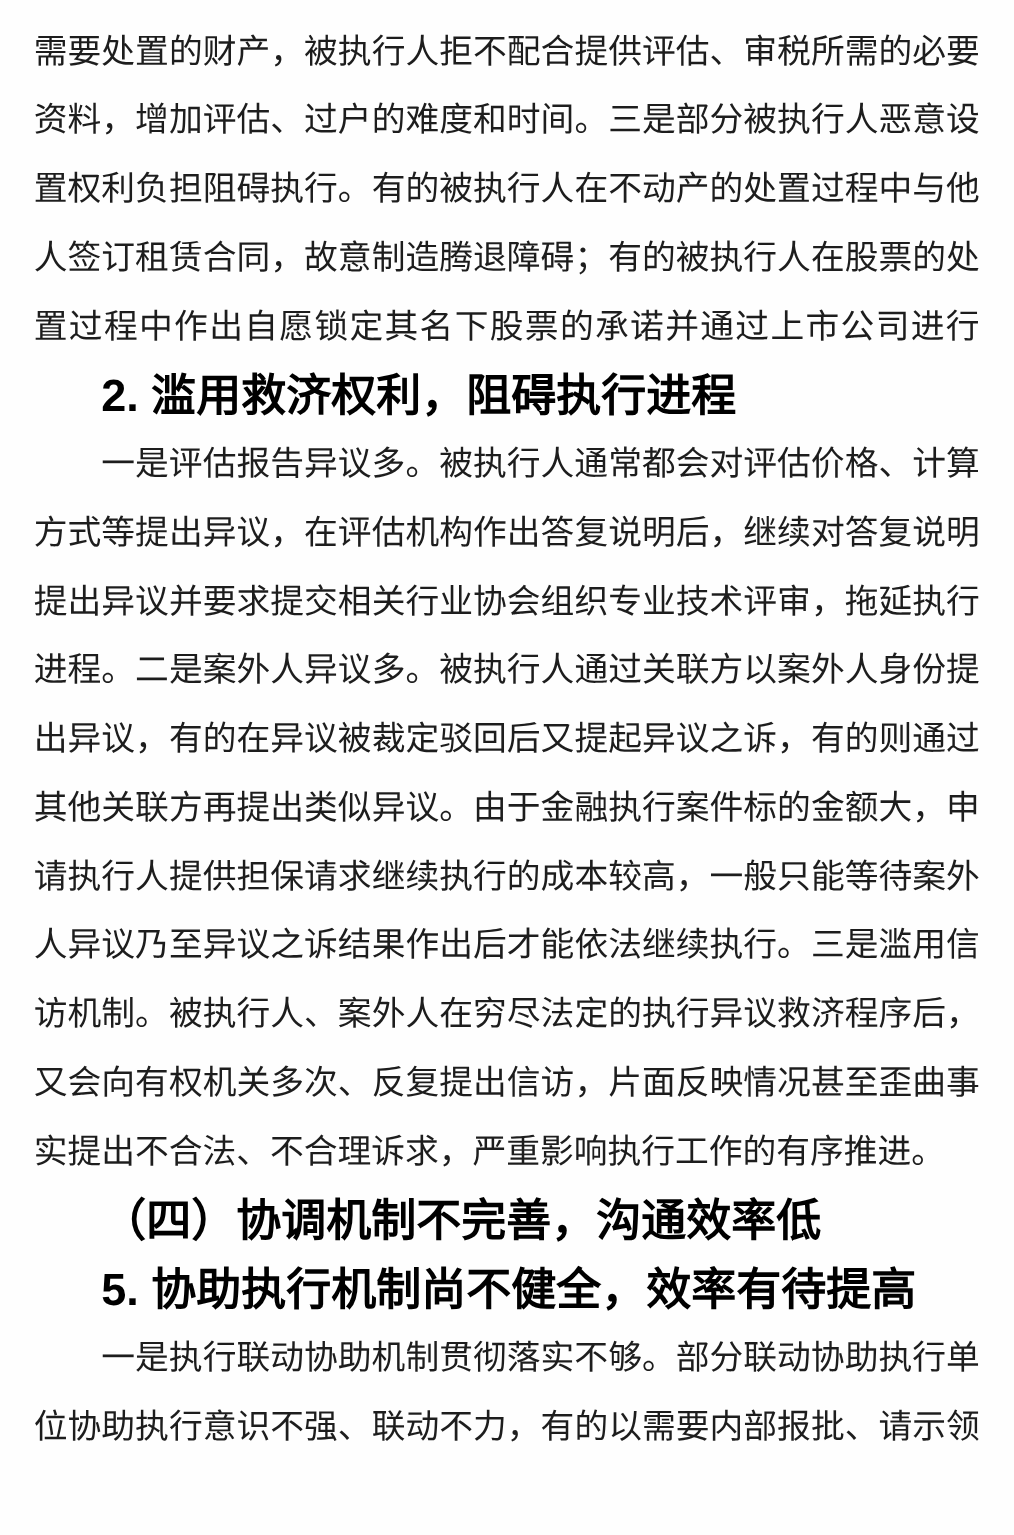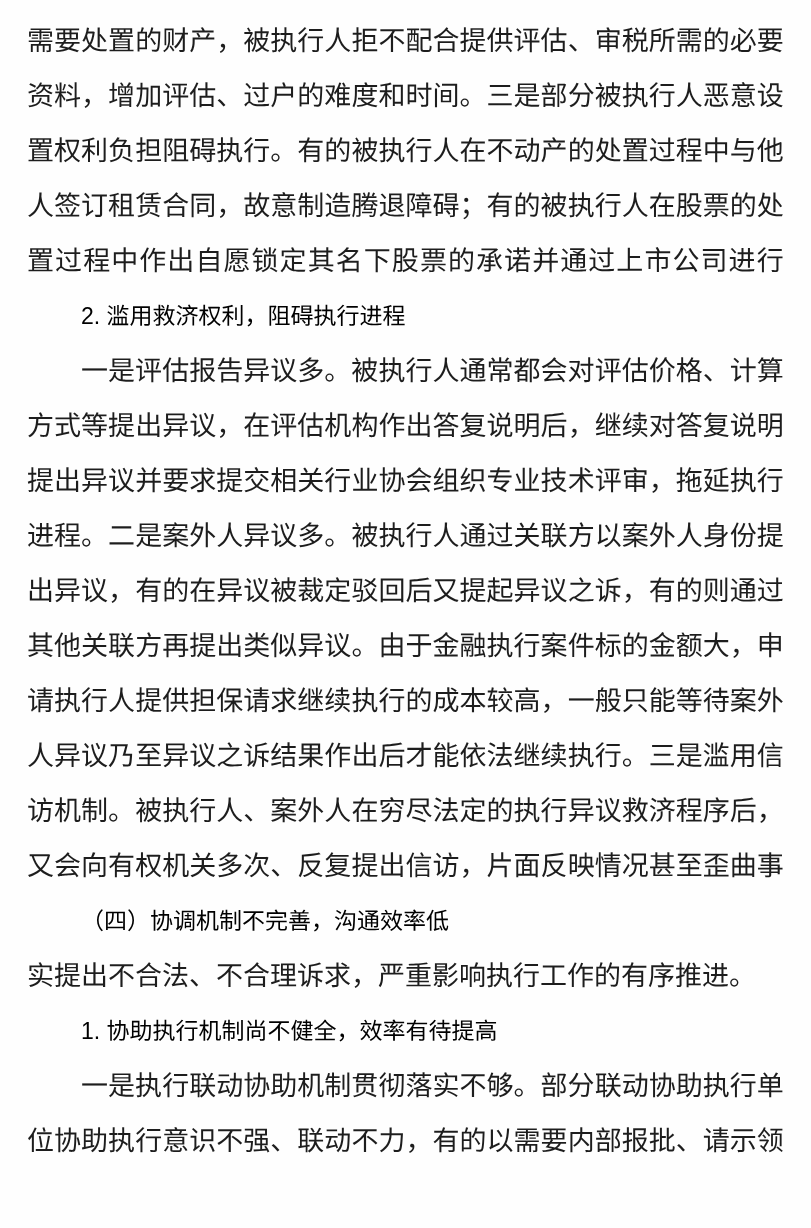--- a/index.html
+++ b/index.html
@@ -30,22 +30,22 @@
     line-height: 55px;
   }
   .line .ind {
     width: 54px;
     flex: 0 0 54px;
   }
   .line.indent:not(.justify) {
     padding-left: 54px;
   }
   .line.heading {
-    font-weight: normal;
-    font-size: 23px;
+    font-weight: bold;
+    font-size: 36px;
     color: #000000;
     font-family: "Liberation Sans", "DejaVu Sans", sans-serif;
   }
 </style>
 </head>
 <body>
 
 <div class="page" style="background: rgb(254, 254, 254);">
   <div class="doc">
       <div class="line justify" style="color: rgb(29, 29, 29);">
@@ -490,23 +490,23 @@
         <span>反</span>
         <span>映</span>
         <span>情</span>
         <span>况</span>
         <span>甚</span>
         <span>至</span>
         <span>歪</span>
         <span>曲</span>
         <span>事</span>
       </div>
+      <div class="line" style="color: rgb(29, 29, 29);">实提出不合法、不合理诉求，严重影响执行工作的有序推进。</div>
       <div class="line heading indent" style="color: rgb(0, 0, 0);">（四）协调机制不完善，沟通效率低</div>
-      <div class="line" style="color: rgb(29, 29, 29);">实提出不合法、不合理诉求，严重影响执行工作的有序推进。</div>
-      <div class="line heading indent" style="color: rgb(0, 0, 0);">1. 协助执行机制尚不健全，效率有待提高</div>
+      <div class="line heading indent" style="color: rgb(0, 0, 0);">5. 协助执行机制尚不健全，效率有待提高</div>
       <div class="line justify indent" style="color: rgb(29, 29, 29);">
         <span class="ind"></span>
         <span>一</span>
         <span>是</span>
         <span>执</span>
         <span>行</span>
         <span>联</span>
         <span>动</span>
         <span>协</span>
         <span>助</span>

